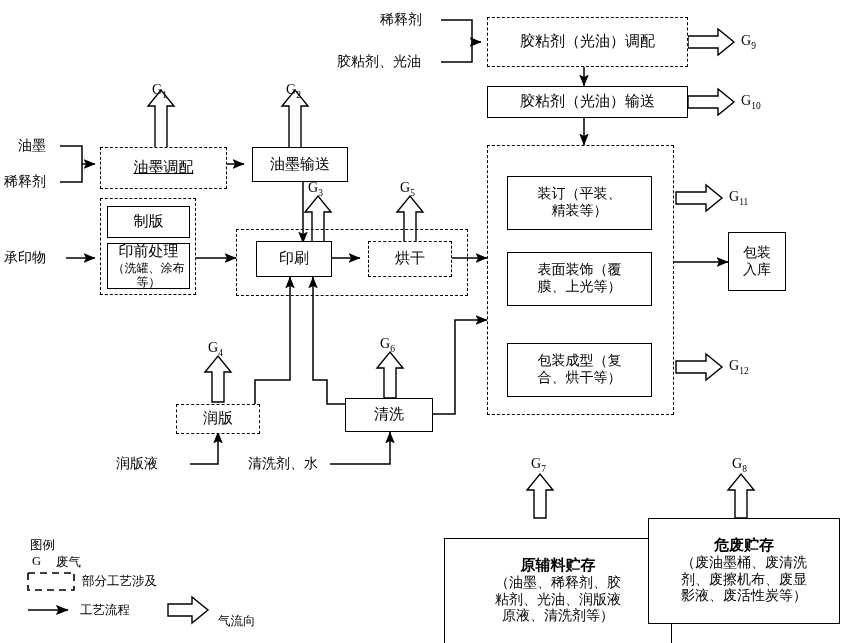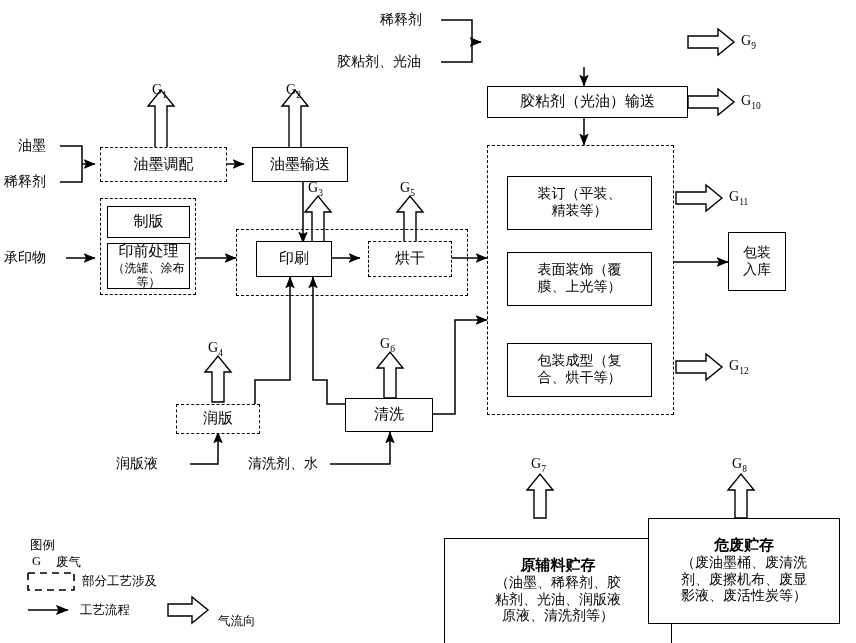--- a/index.html
+++ b/index.html
@@ -105,20 +105,23 @@
 
       <path d="M28,573 L28,590 L74,590 L74,573" stroke-dasharray="7,5" stroke-width="1.6"></path>
       <path d="M28,573 L74,573" stroke-dasharray="7,5" stroke-width="1.6"></path>
 
       <path d="M28,610 L68,610" marker-end="url(#ah)" stroke-width="1.6"></path>
 
       <path d="M168,604 L192,604 L192,597 L208,610 L192,623 L192,616 L168,616 Z" fill="#fff" stroke="#000" stroke-width="1.4"></path>
     </g>
   </svg>
 
+  <div class="node dashed" style="left:487px;top:17px;width:201px;height:50px;">
+    <span class="lbl t15">胶粘剂（光油）调配</span>
+  </div>
 
   <div class="node solid" style="left:487px;top:86px;width:201px;height:32px;">
     <span class="lbl t15">胶粘剂（光油）输送</span>
   </div>
 
   <div class="node dashed group" style="left:487px;top:145px;width:187px;height:270px;"></div>
 
   <div class="node solid" style="left:507px;top:176px;width:145px;height:54px;">
     <span>
       <span class="lbl t14">装订（平装、</span>
@@ -140,21 +143,21 @@
     </span>
   </div>
 
   <div class="node solid" style="left:728px;top:232px;width:58px;height:59px;">
     <span>
       <span class="lbl t14">包装</span>
       <span class="lbl t14">入库</span>
     </span>
   </div>
 
-  <div class="node dashed" style="left:100px;top:147px;width:127px;height:35px;">
+  <div class="node dashed" style="left:100px;top:147px;width:127px;height:42px;text-decoration:underline;">
     <span class="lbl t15">油墨调配</span>
   </div>
 
   <div class="node solid" style="left:252px;top:147px;width:96px;height:35px;">
     <span class="lbl t15">油墨输送</span>
   </div>
 
   <div class="node dashed group" style="left:100px;top:198px;width:96px;height:97px;"></div>
 
   <div class="node solid" style="left:107px;top:206px;width:83px;height:32px;">

